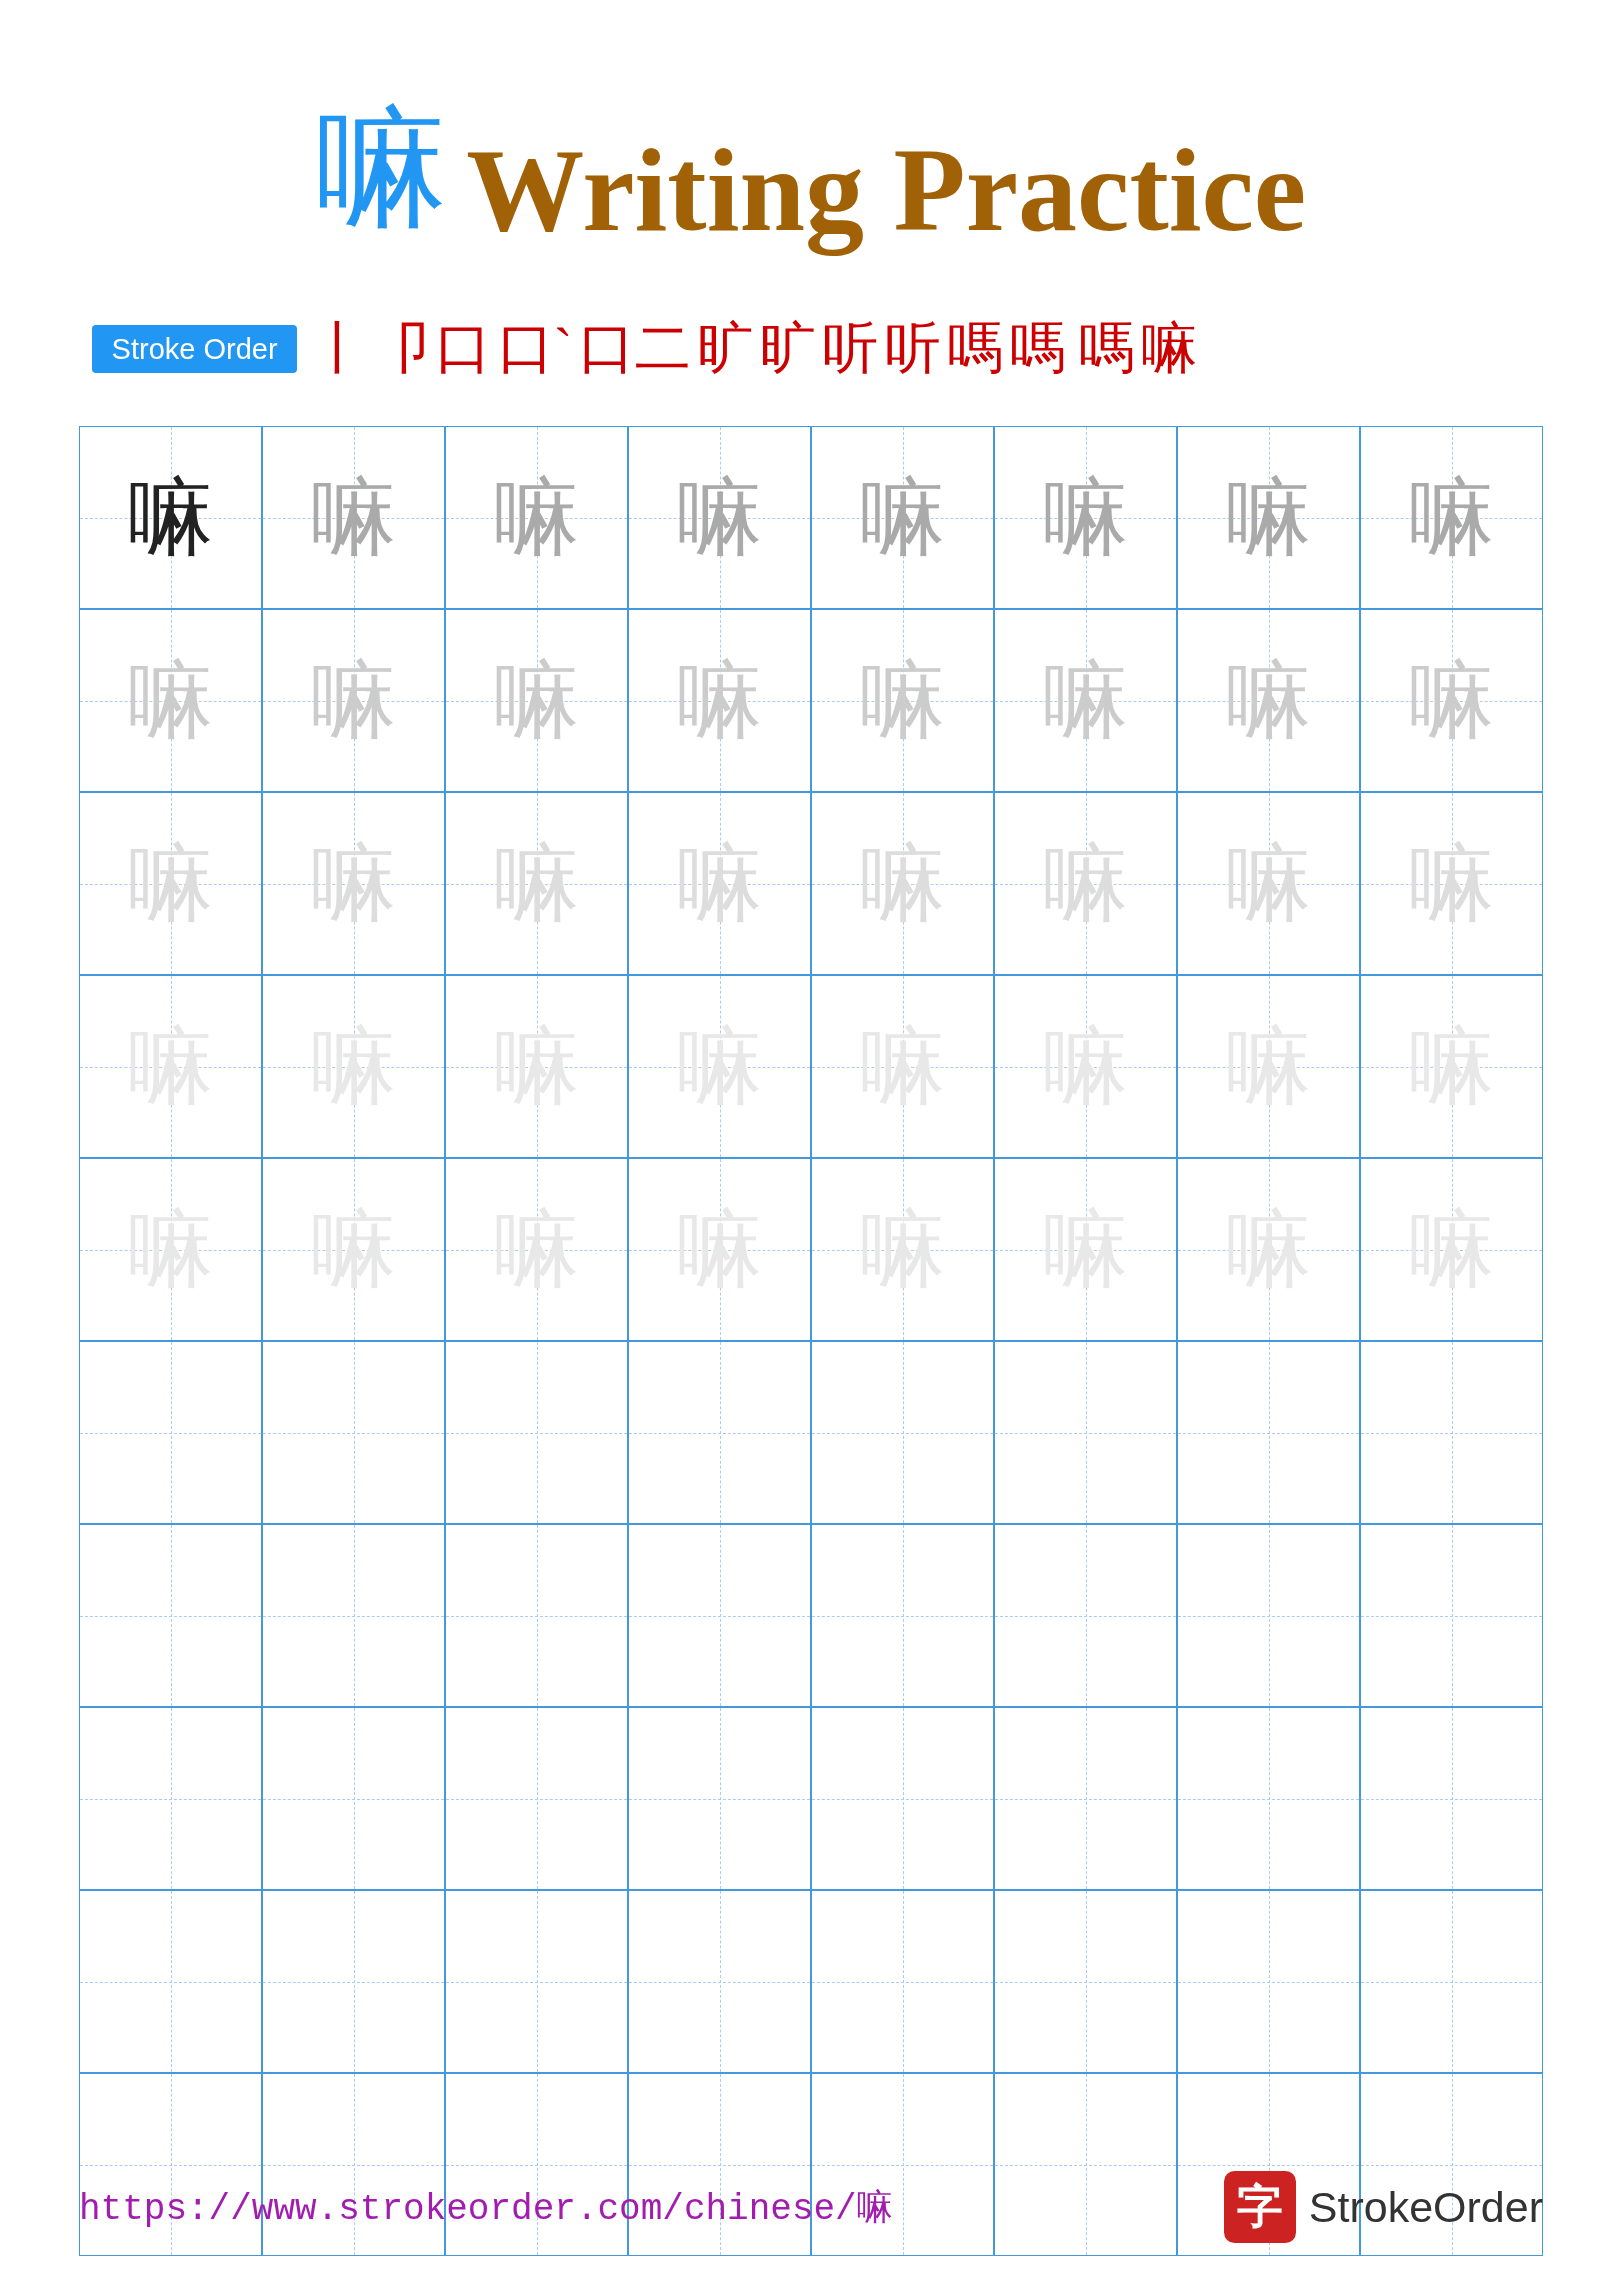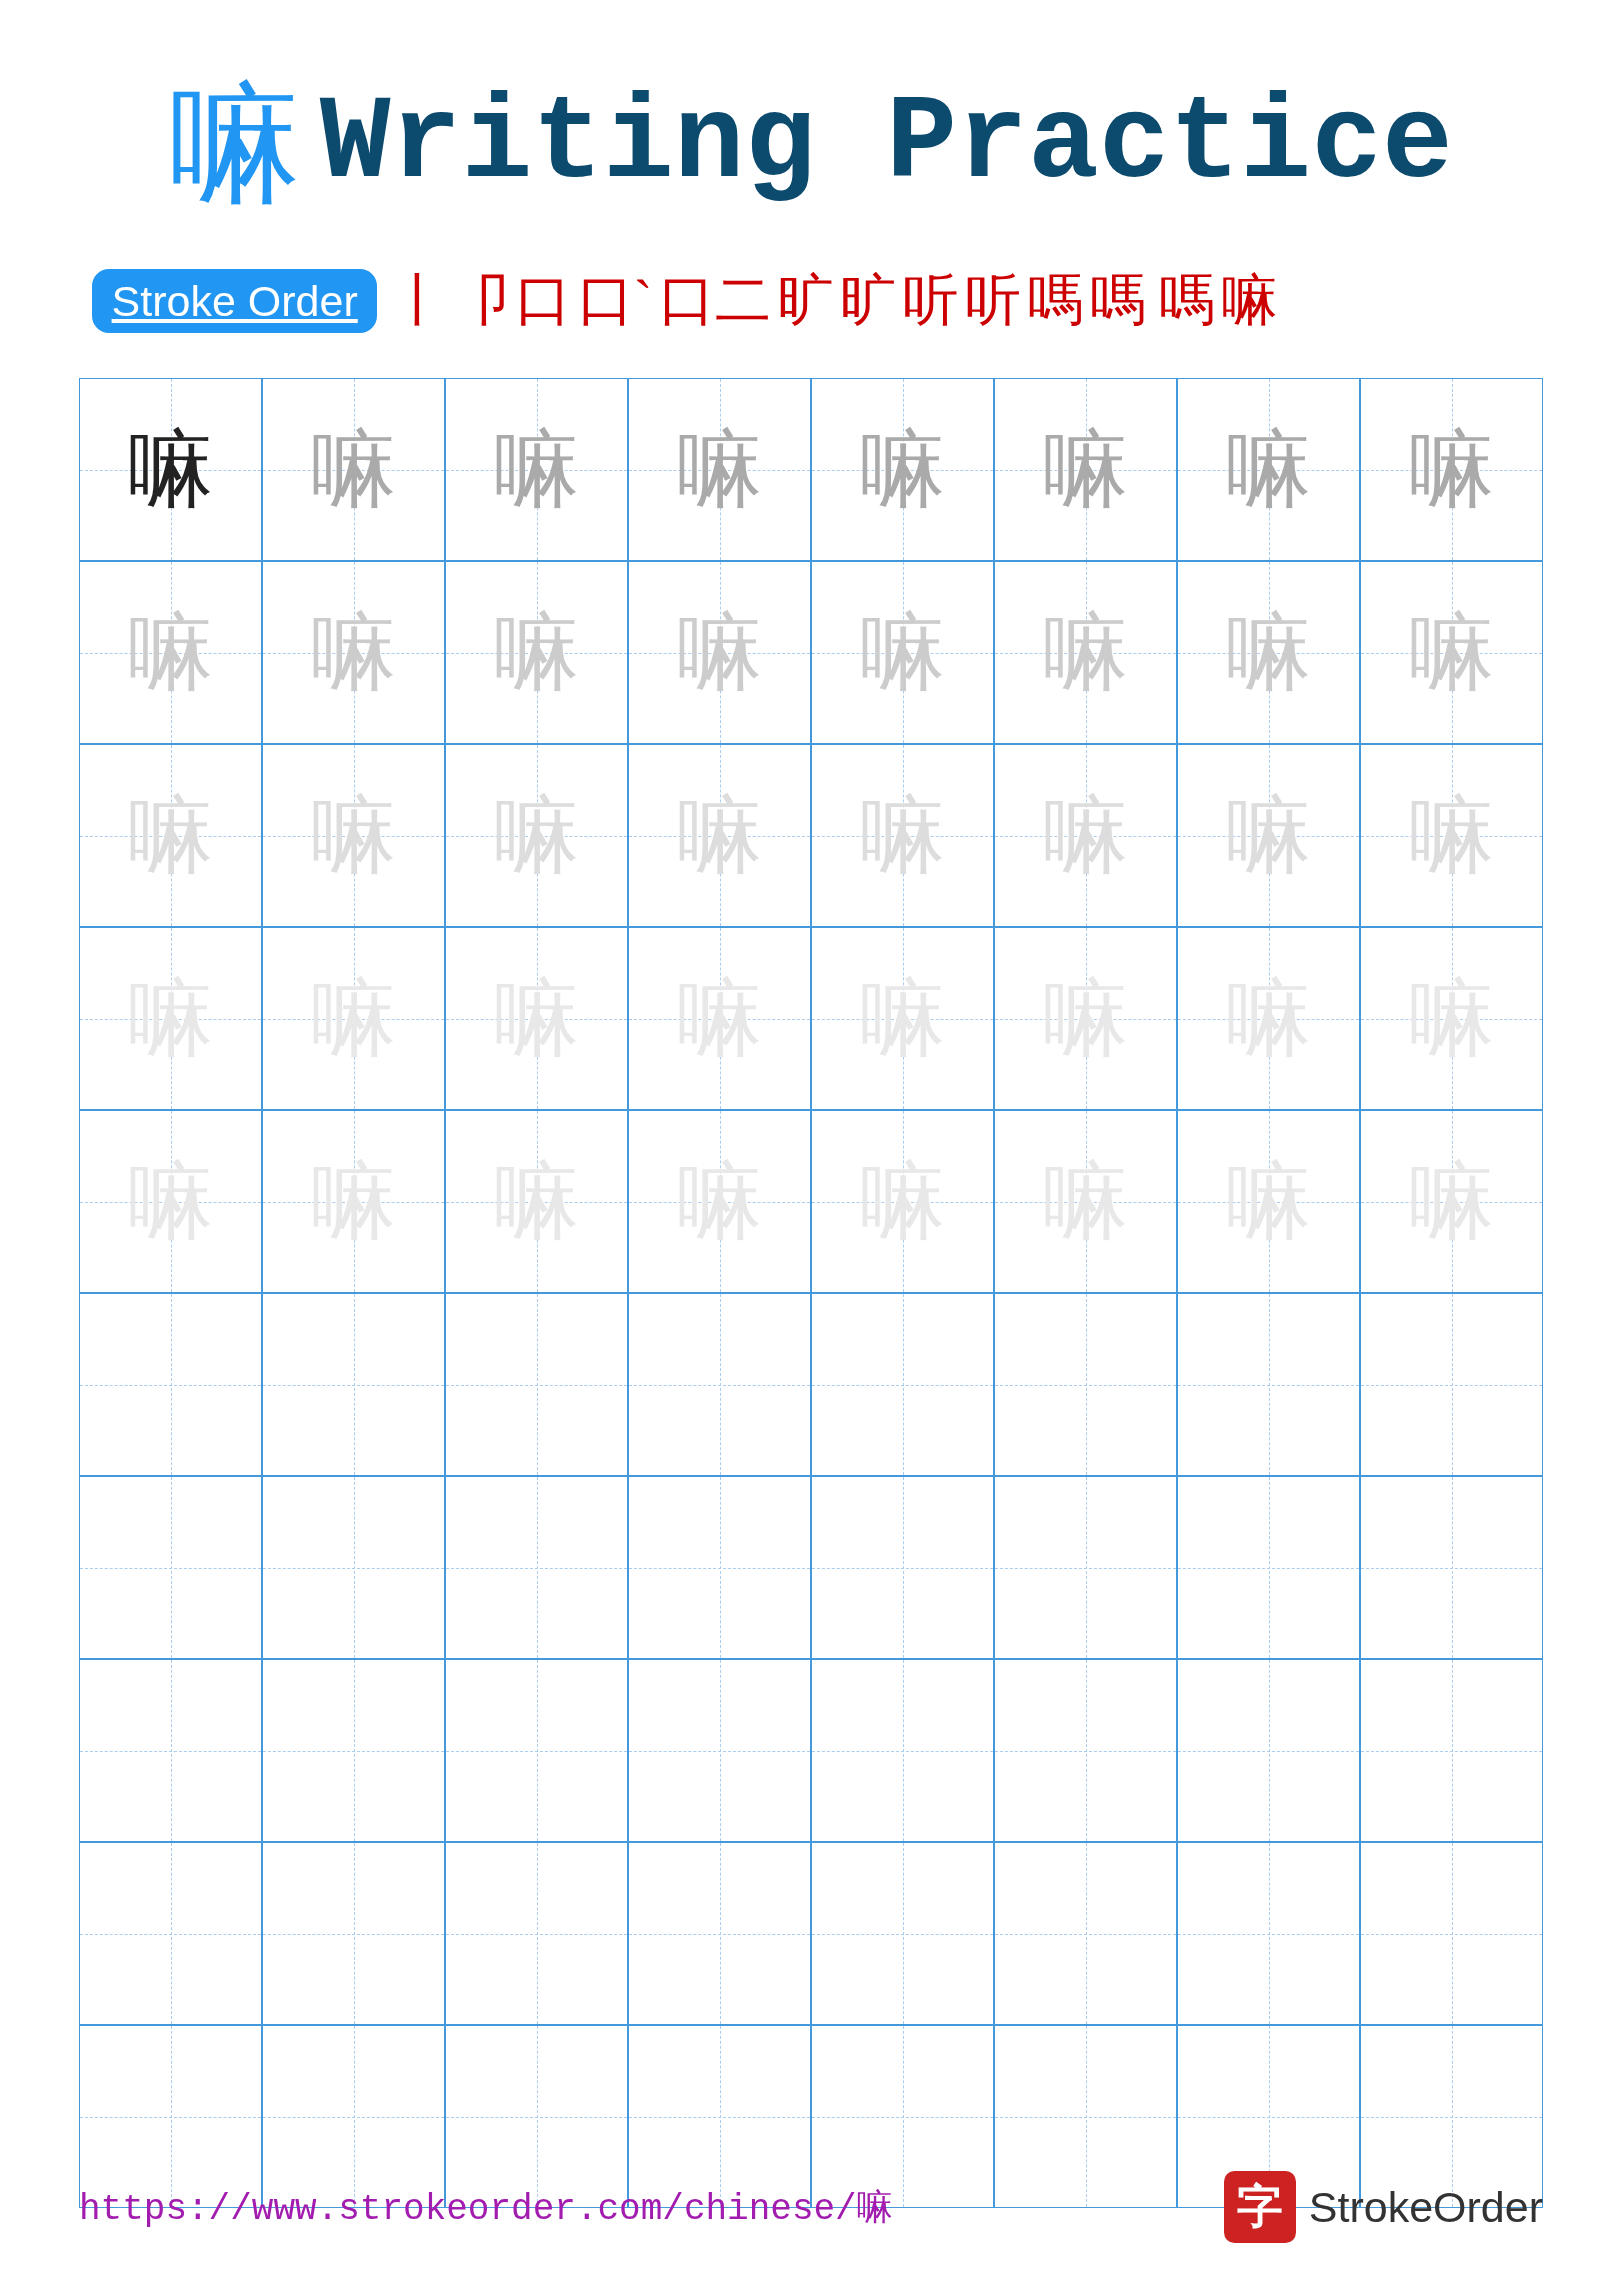--- a/index.html
+++ b/index.html
@@ -33,44 +33,44 @@
 
     .title-char {
       font-size: 131px;
       color: #2196F3;
       font-family: serif;
       line-height: 1;
     }
 
     .title-text {
       font-size: 118px;
-      color: #0c4a6e;
+      color: #a16207;
       font-weight: bold;
-      font-family: Liberation Mono, monospace;
+      font-family: Liberation Serif, serif;
+      margin-top: 45px;
     }
 
     .stroke-order-section {
       width: 100%;
       display: flex;
       flex-wrap: wrap;
       align-items: center;
       gap: 13px;
       margin-bottom: 39px;
       padding-left: 13px;
     }
 
     .stroke-order-badge {
       background: #2196F3;
       color: white;
-      font-size: 43px;
+      font-size: 29px;
       padding: 7.9px 19.6px;
-      border-radius: 17px;
+      border-radius: 4px;
       font-family: Arial, sans-serif;
       white-space: nowrap;
-      text-decoration: underline;
     }
 
     .stroke-sequence {
       display: flex;
       flex-wrap: wrap;
       align-items: center;
       gap: 6.5px;
       flex: 1;
     }
 

